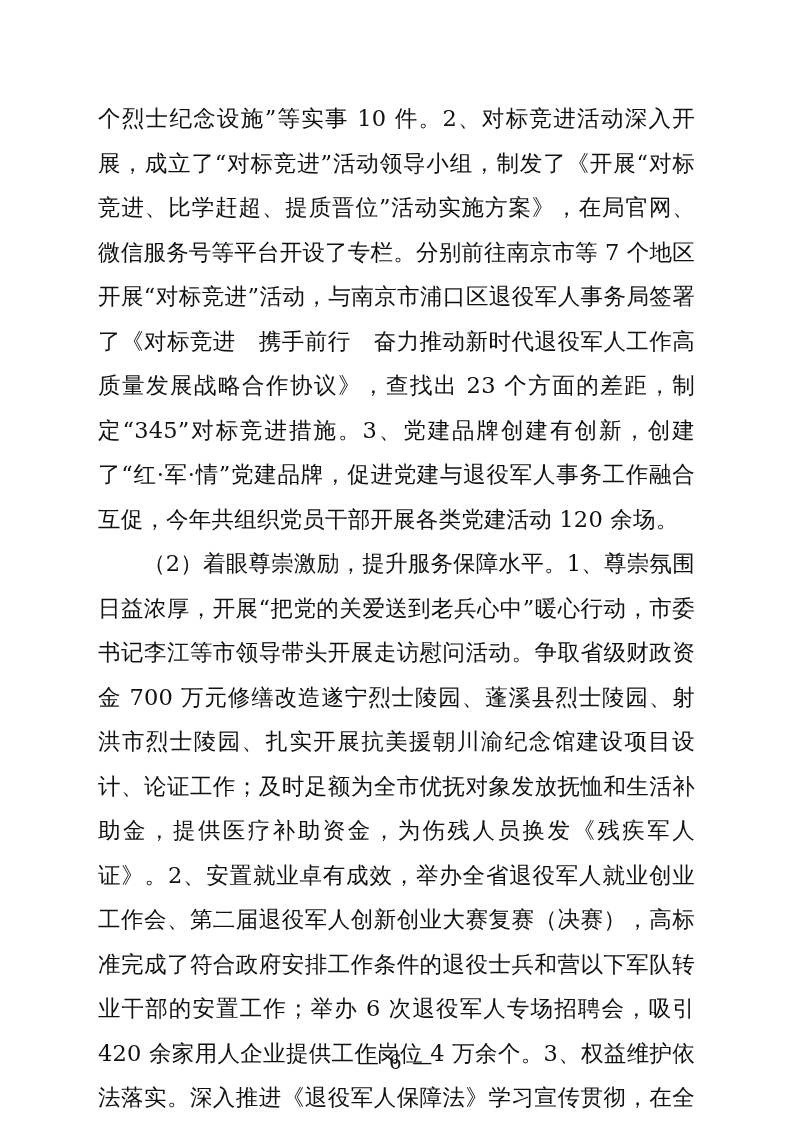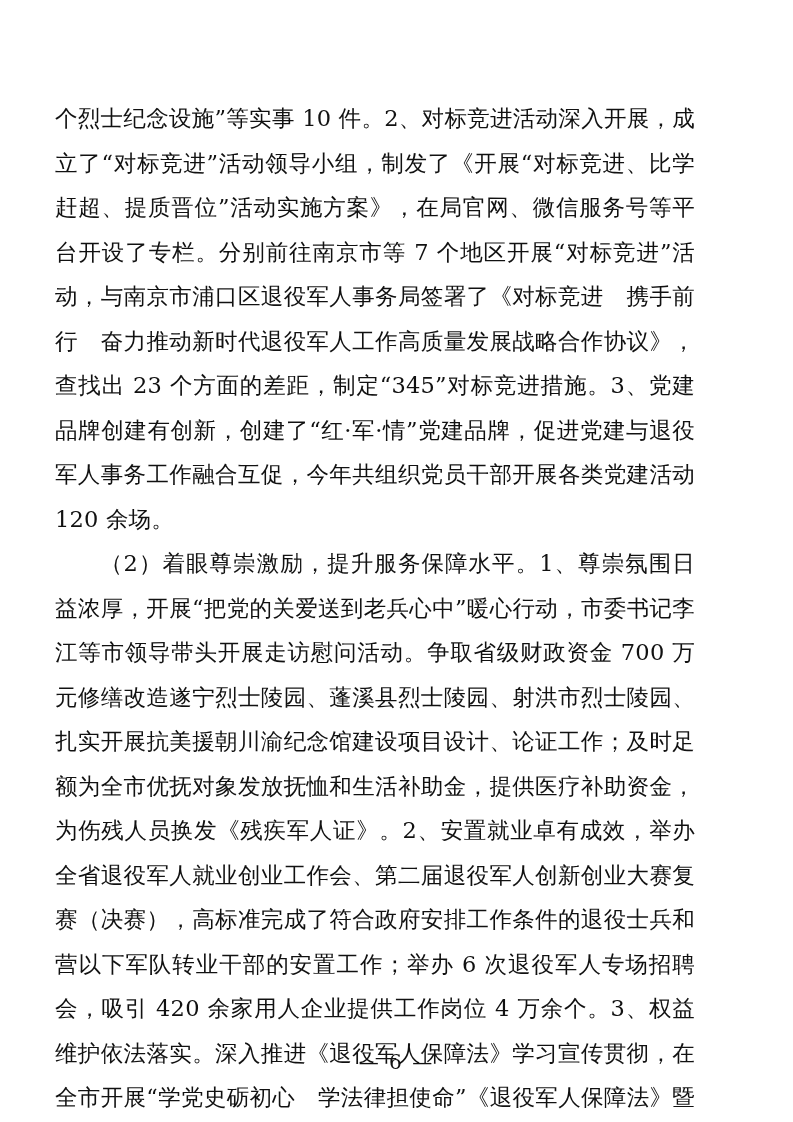--- a/index.html
+++ b/index.html
@@ -15,21 +15,21 @@
     position: relative;
     overflow: hidden;
   }
   .page {
     position: absolute;
     top: 0;
     left: 0;
     width: 793px;
     height: 1122px;
     box-sizing: border-box;
-    padding: 96px 98px 0 55px;
+    padding: 96px 98px 0 98px;
   }
   .doc-body {
     font-size: 22.5px;
     line-height: 44.5px;
     text-align: justify;
     text-justify: inter-ideograph;
     letter-spacing: 0.2px;
     color: #111111;
   }
   .para {

